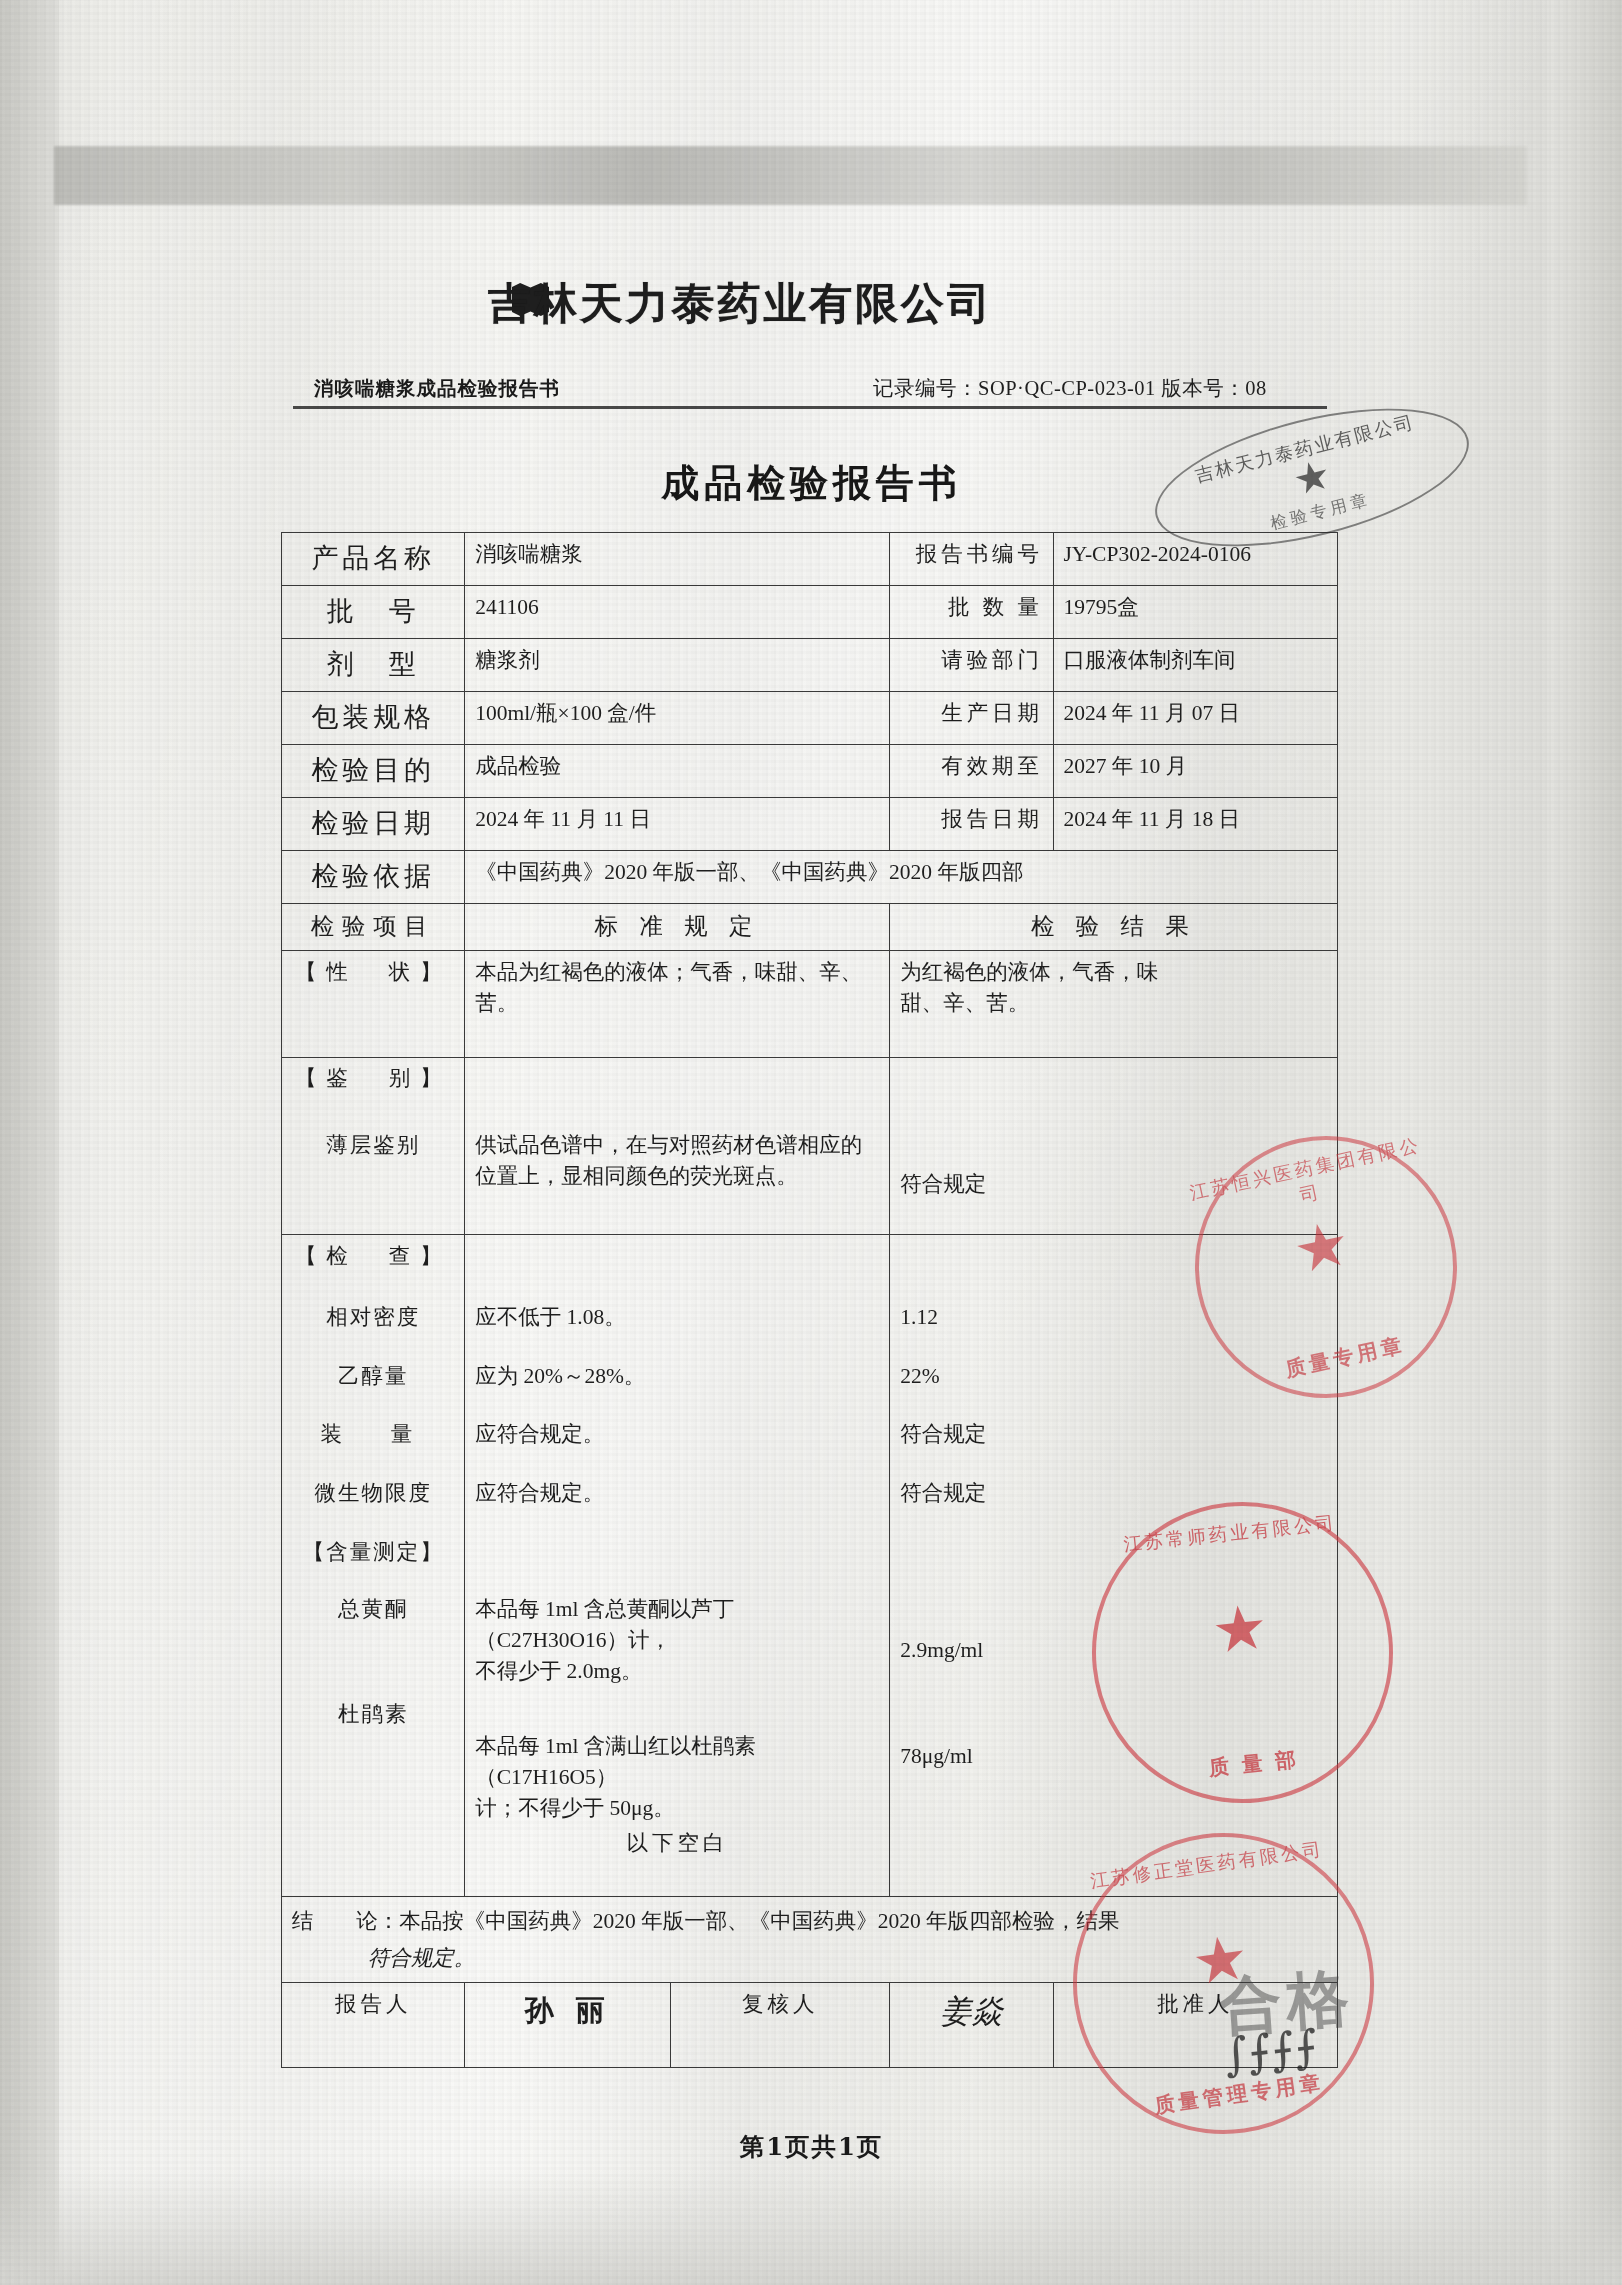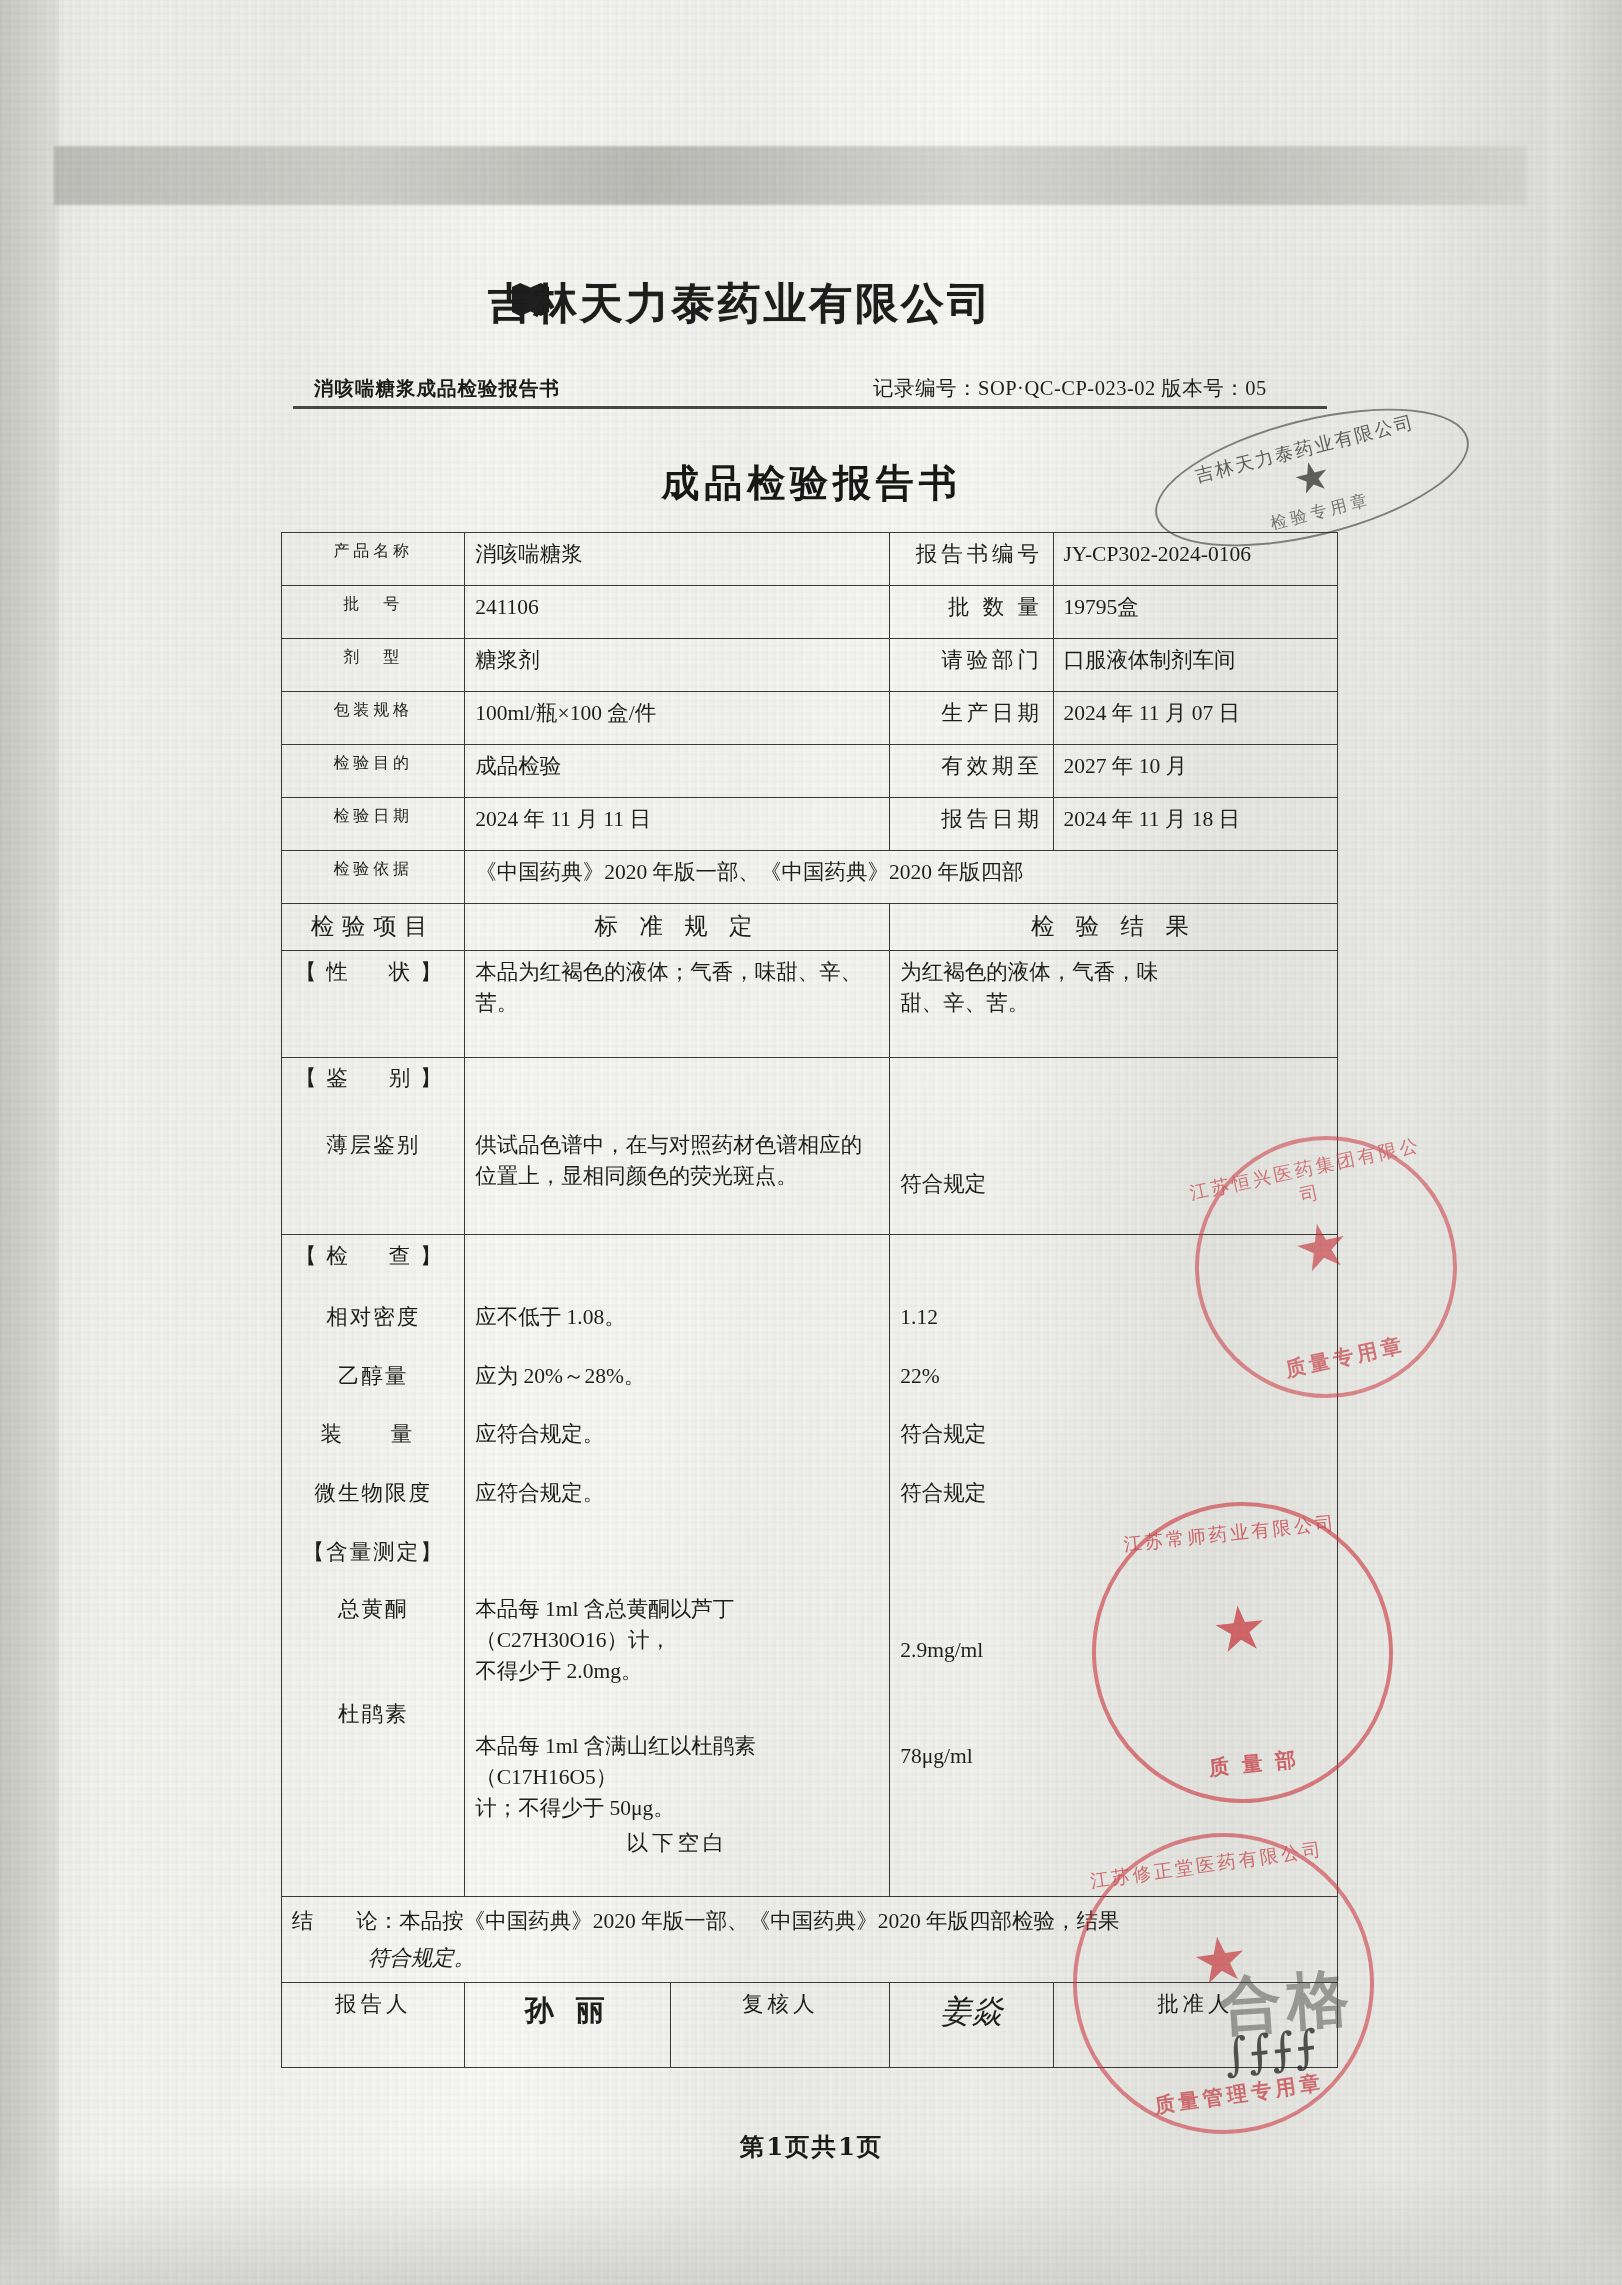--- a/index.html
+++ b/index.html
@@ -78,21 +78,21 @@
     border-collapse:collapse;
     font-size:21.5px;line-height:1.45;
   }
   table.main td{
     border:1.6px solid #3a3a3a;
     padding:5.9px 9.8px;vertical-align:top;
     color:#1e1e1e;
   }
   .lbl{
     width:146px;text-align:center;white-space:nowrap;
-    letter-spacing:3.9px;font-size:16px;
+    letter-spacing:3.9px;font-size:27px;
   }
   .val{width:390px;}
   .lbl2{width:137px;text-align:right;letter-spacing:3.9px;white-space:nowrap;}
   .val2{width:254px;}
   .row-h{height:53px;}
   .numfont{font-family:"Liberation Serif","DejaVu Serif",serif;}
   .colh{text-align:center;font-size:23.4px;letter-spacing:7.8px;}
   .item{
     text-align:center;letter-spacing:2px;white-space:nowrap;
   }
@@ -192,21 +192,21 @@
 <div id="leftedge"></div>
 <div id="rightedge"></div>
 <div id="bottomedge"></div>
 <div id="topband"></div>
 
 <div id="doc">
 
   <div class="logo"></div>
   <div class="company">吉林天力泰药业有限公司</div>
   <div class="hdr-left">消咳喘糖浆成品检验报告书</div>
-  <div class="hdr-right">记录编号：SOP·QC-CP-023-02  版本号：05</div>
+  <div class="hdr-right">记录编号：SOP·QC-CP-023-01  版本号：08</div>
   <div class="hdr-rule"></div>
   <div class="title">成品检验报告书</div>
 
   <table class="main">
     <tbody>
         <tr class="row-h">
       <td class="lbl">产品名称</td>
       <td class="val">消咳喘糖浆</td>
       <td class="lbl2">报告书编号</td>
       <td class="val2 numfont">JY-CP302-2024-0106</td>

